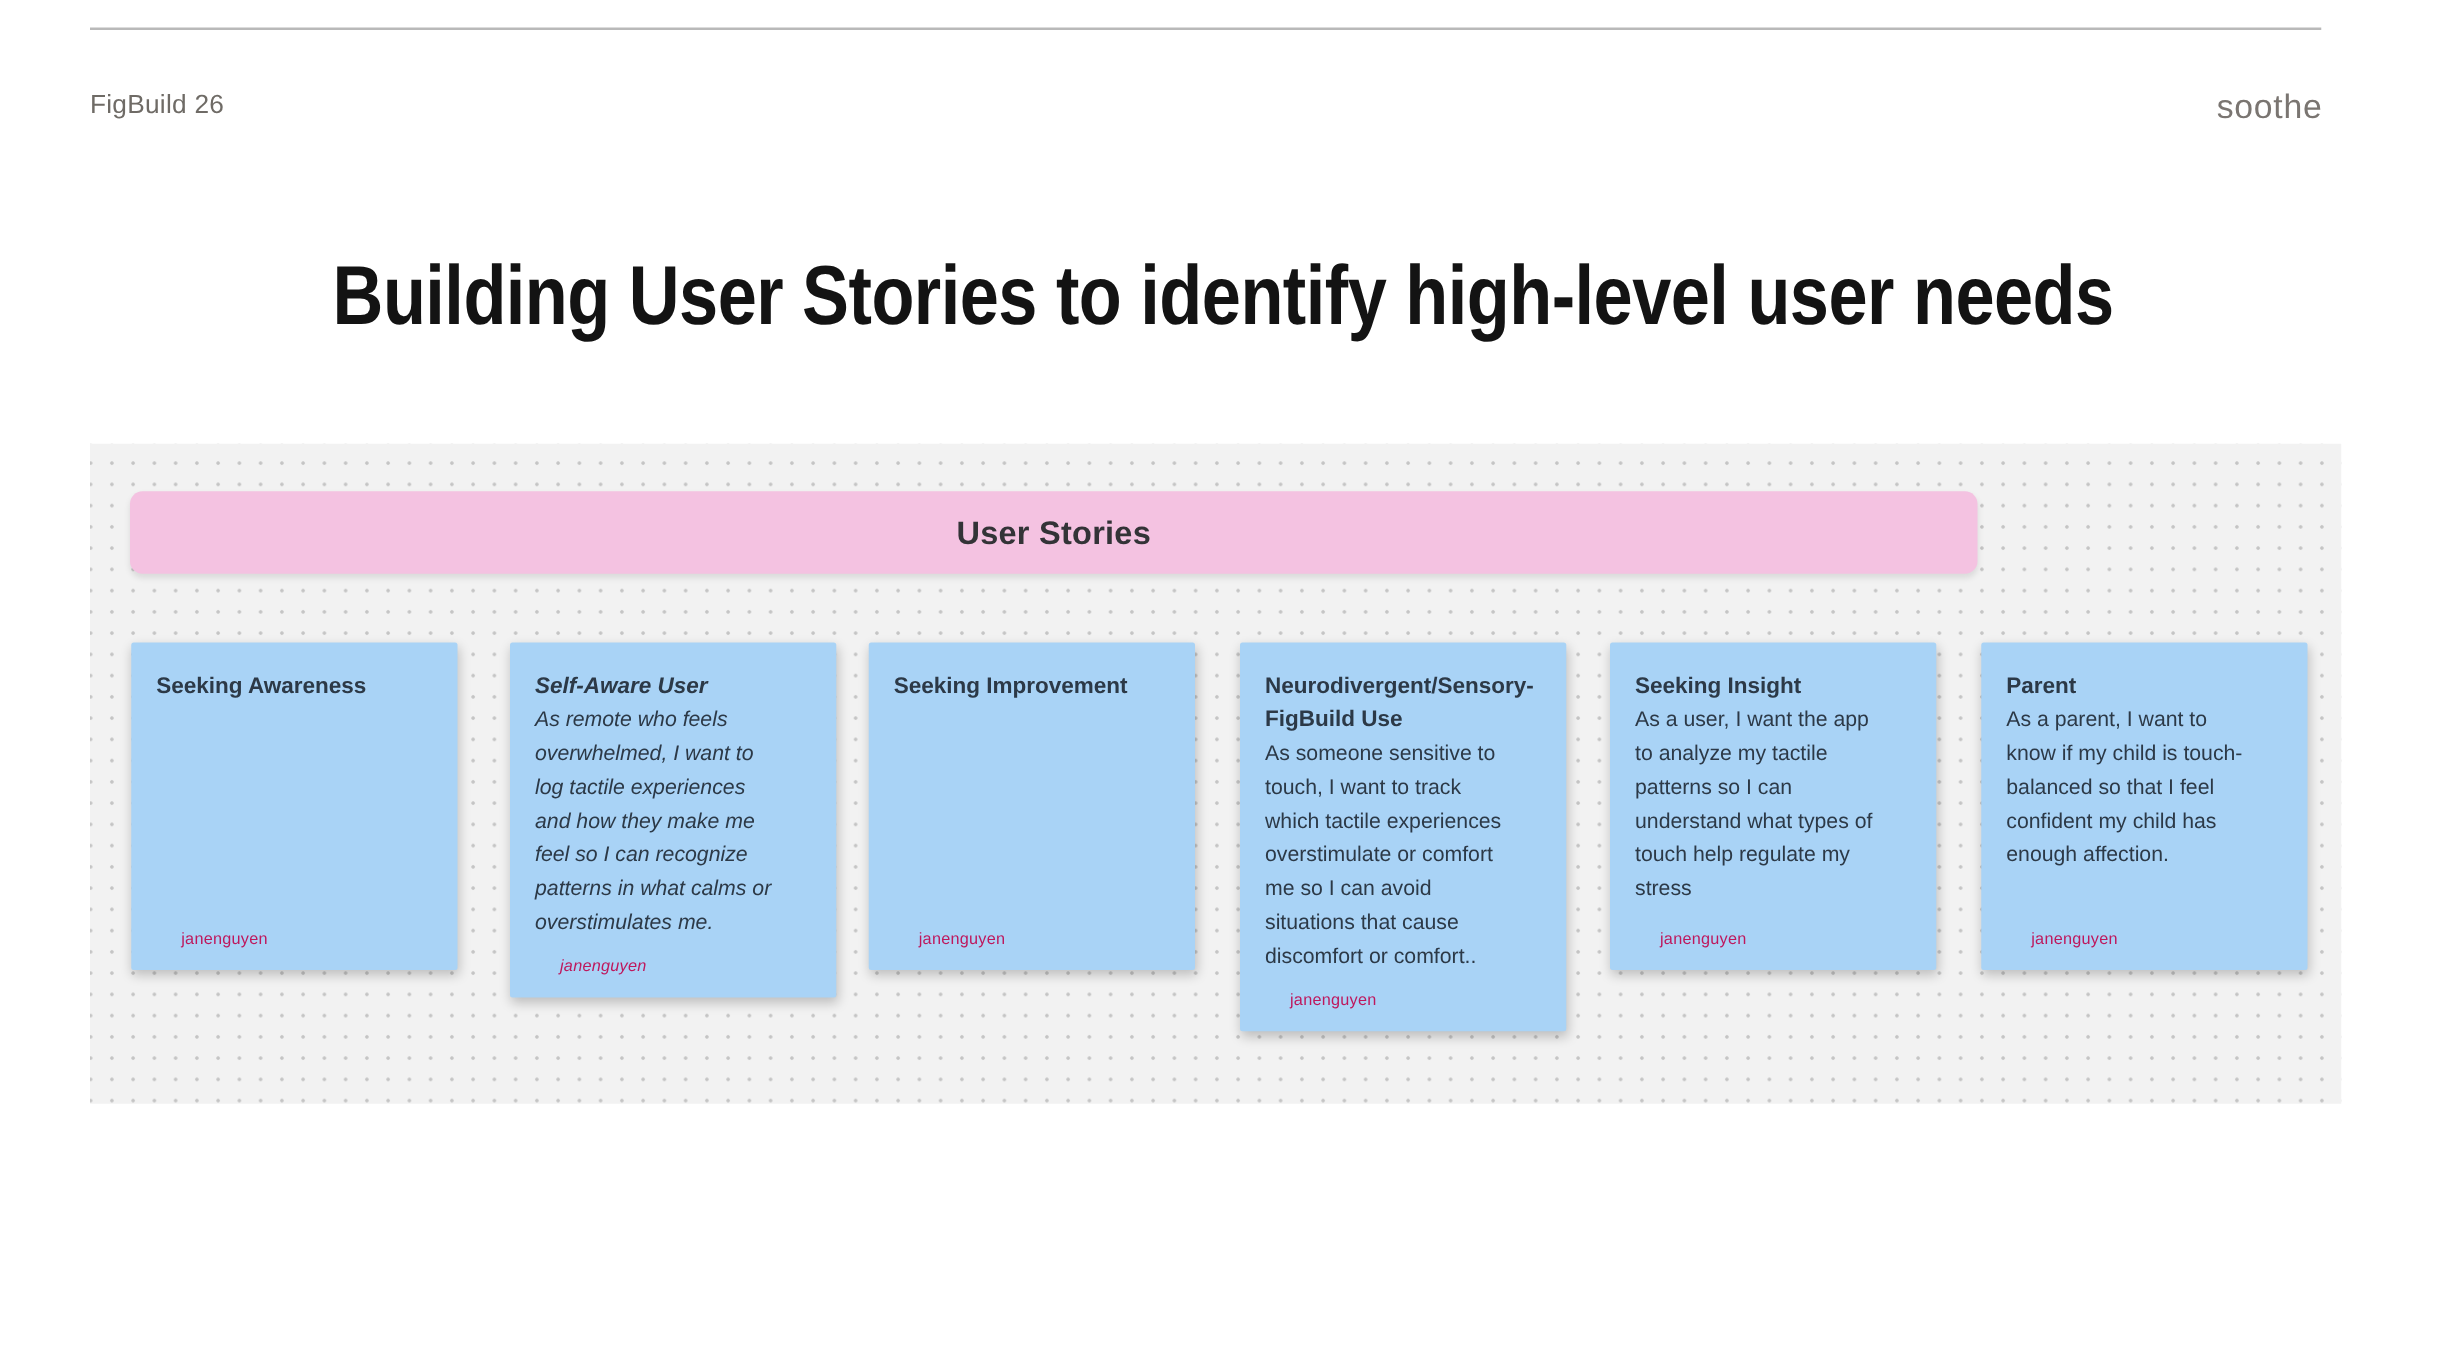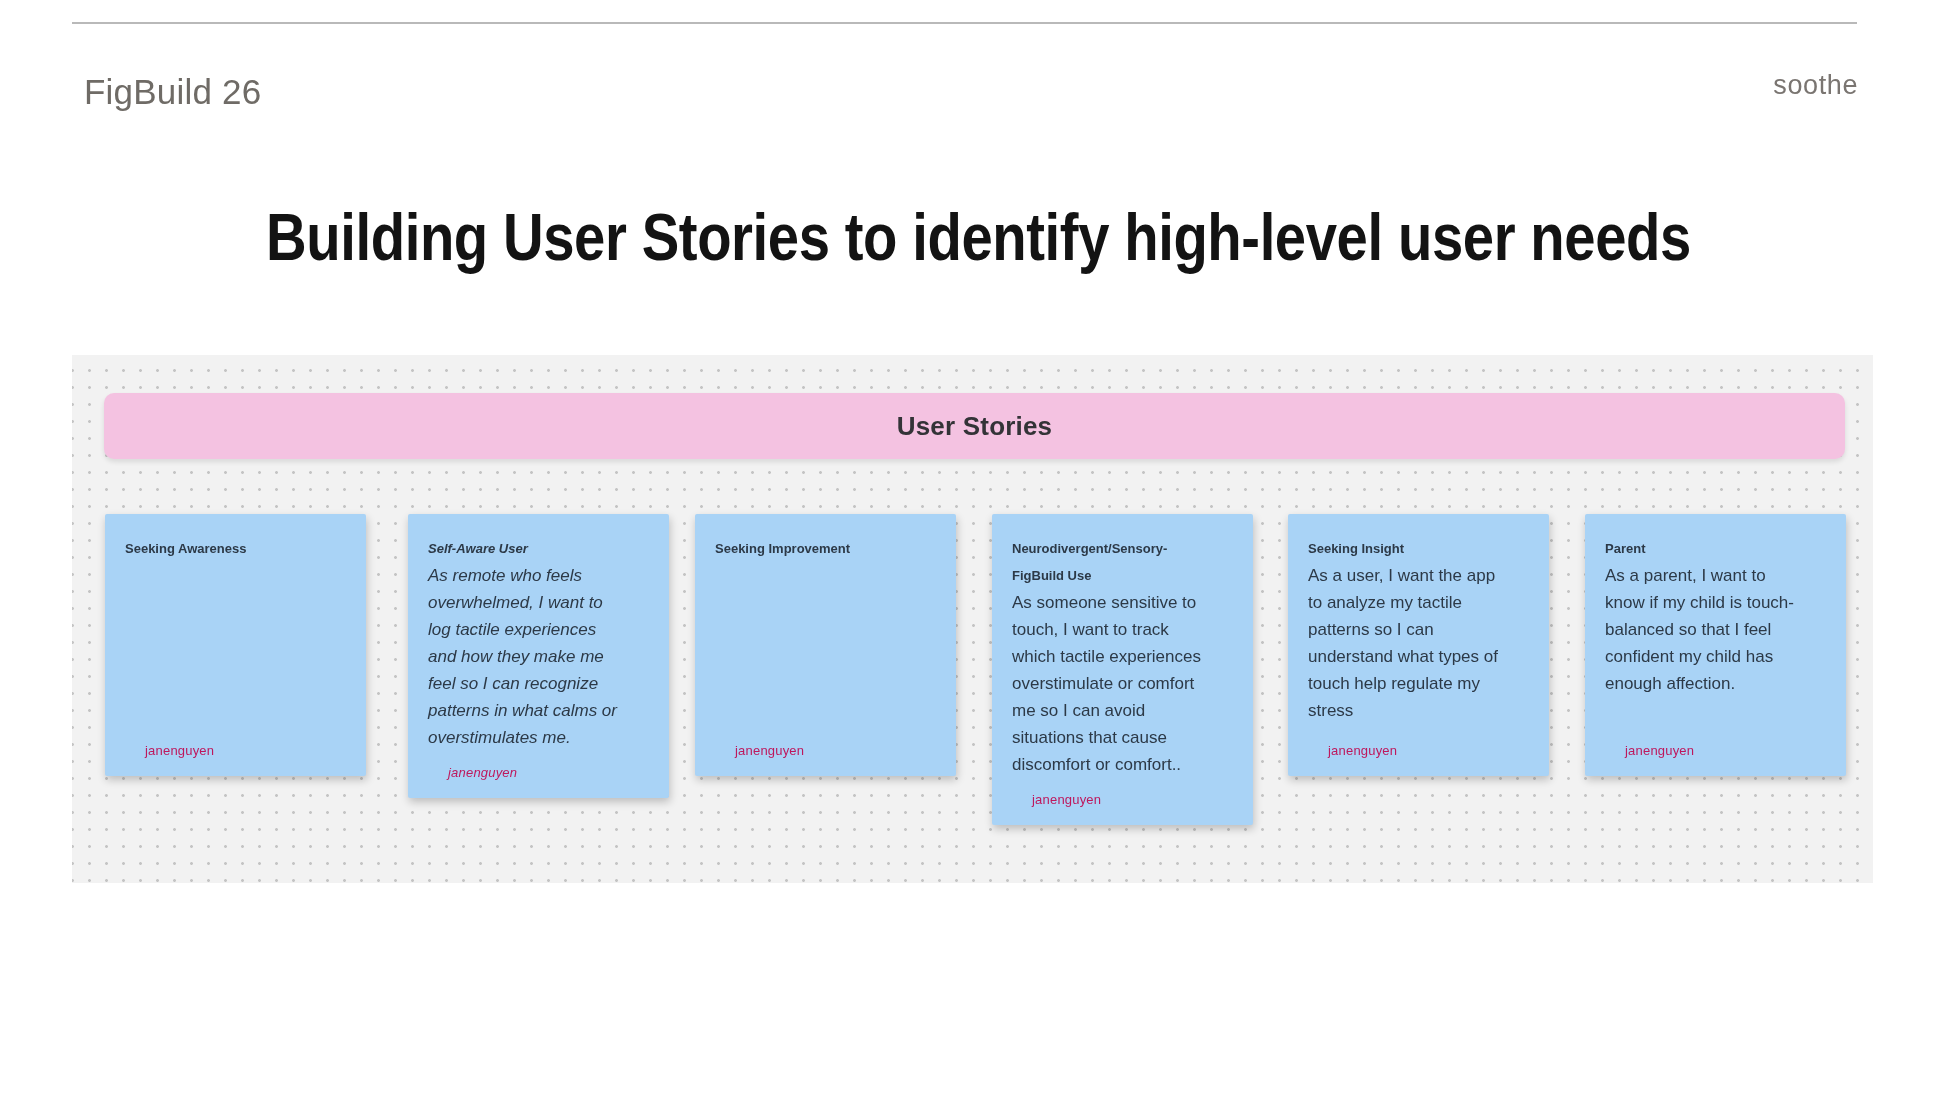--- a/index.html
+++ b/index.html
@@ -16,22 +16,22 @@
 
   .top-divider {
     position: absolute;
     left: 72px; top: 22px;
     width: 1785px; height: 2px;
     background: #b9b9b9;
   }
 
   .project-label {
     position: absolute;
-    left: 84px; top: 72px;
-    font-size: 35px;
+    left: 72px; top: 72px;
+    font-size: 21px;
     color: #6f6b66;
     letter-spacing: 0.2px;
   }
 
   .brand-label {
     position: absolute;
     right: 99px; top: 70px;
     font-size: 27px;
     color: #7a7571;
     letter-spacing: 0.6px;
@@ -57,21 +57,21 @@
     width: 1801px; height: 528px;
     background-color: #f2f2f2;
     background-image: radial-gradient(circle, #c4c4c4 1.1px, rgba(0,0,0,0) 1.7px);
     background-size: 17px 17px;
     background-position: 9px 7px;
   }
 
   .banner {
     position: absolute;
     left: 32px; top: 38px;
-    width: 1741px; height: 66px;
+    width: 1478px; height: 66px;
     background: #f4c2e1;
     border-radius: 10px;
     display: flex;
     align-items: center;
     justify-content: center;
     box-shadow: 0 3px 5px rgba(0,0,0,0.10);
   }
   .banner-label {
     font-size: 26px;
     font-weight: bold;
@@ -86,21 +86,21 @@
     min-height: 262px;
     background: #a9d3f6;
     border-radius: 2px;
     box-shadow: 1px 4px 9px rgba(0,0,0,0.22);
     padding: 21px 20px 18px 20px;
     display: flex;
     flex-direction: column;
     color: #2c3947;
   }
   .note-title {
-    font-size: 13px;
+    font-size: 18px;
     font-weight: bold;
     line-height: 27px;
     white-space: pre-line;
   }
   .note-body {
     font-size: 17px;
     line-height: 27px;
     white-space: pre-line;
   }
   .note-author {

